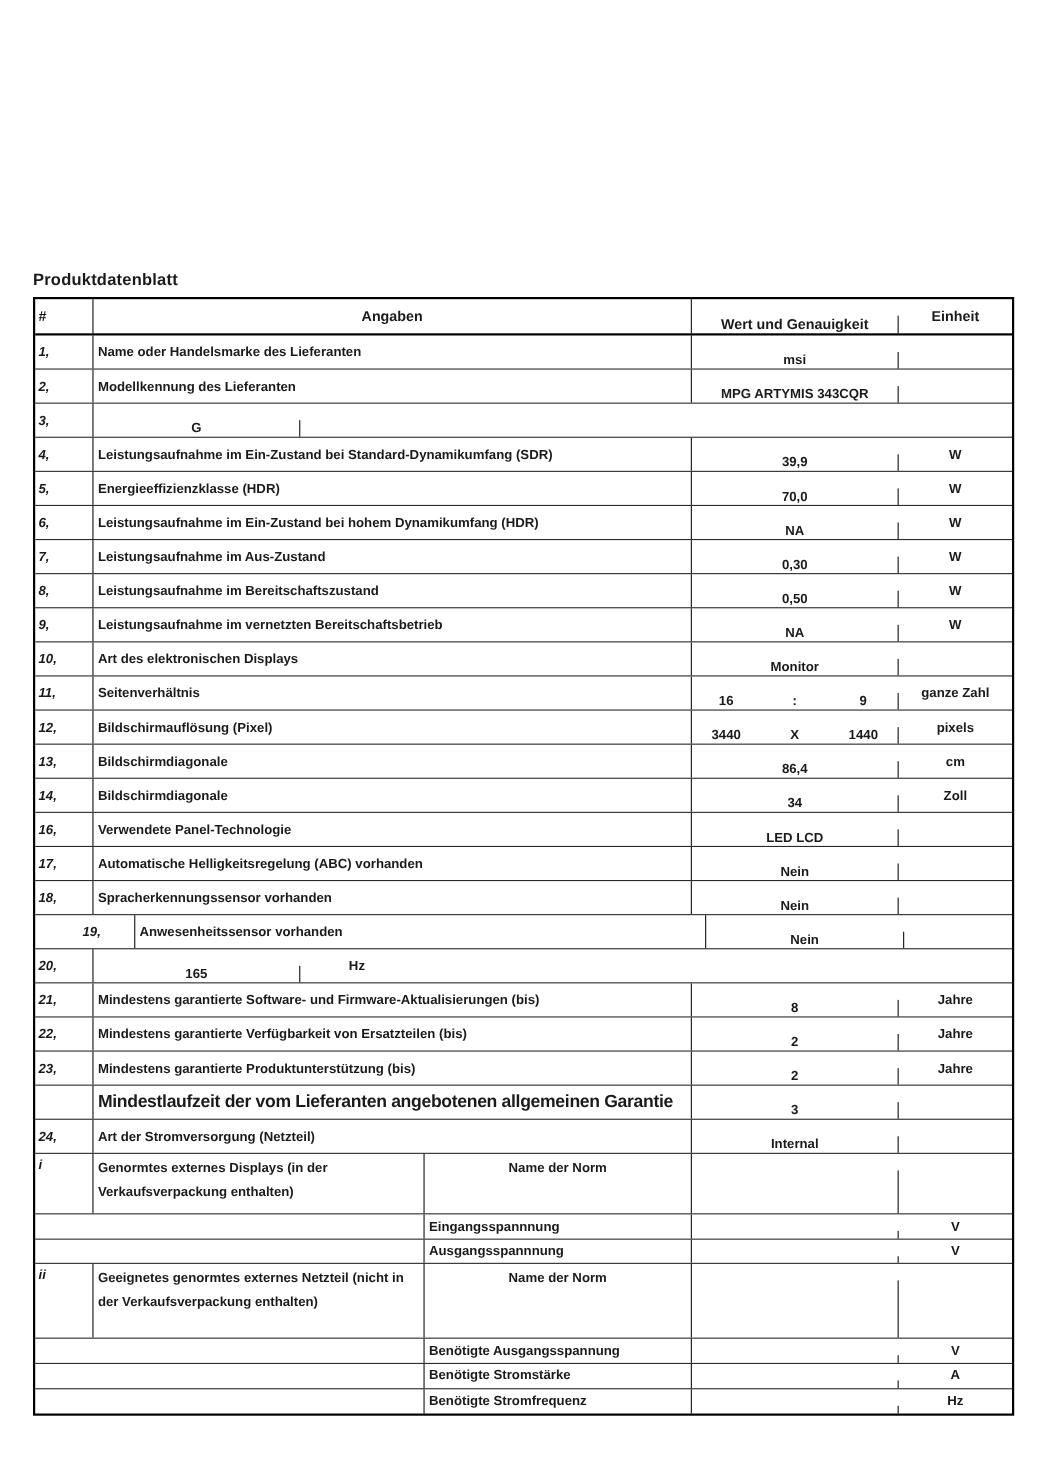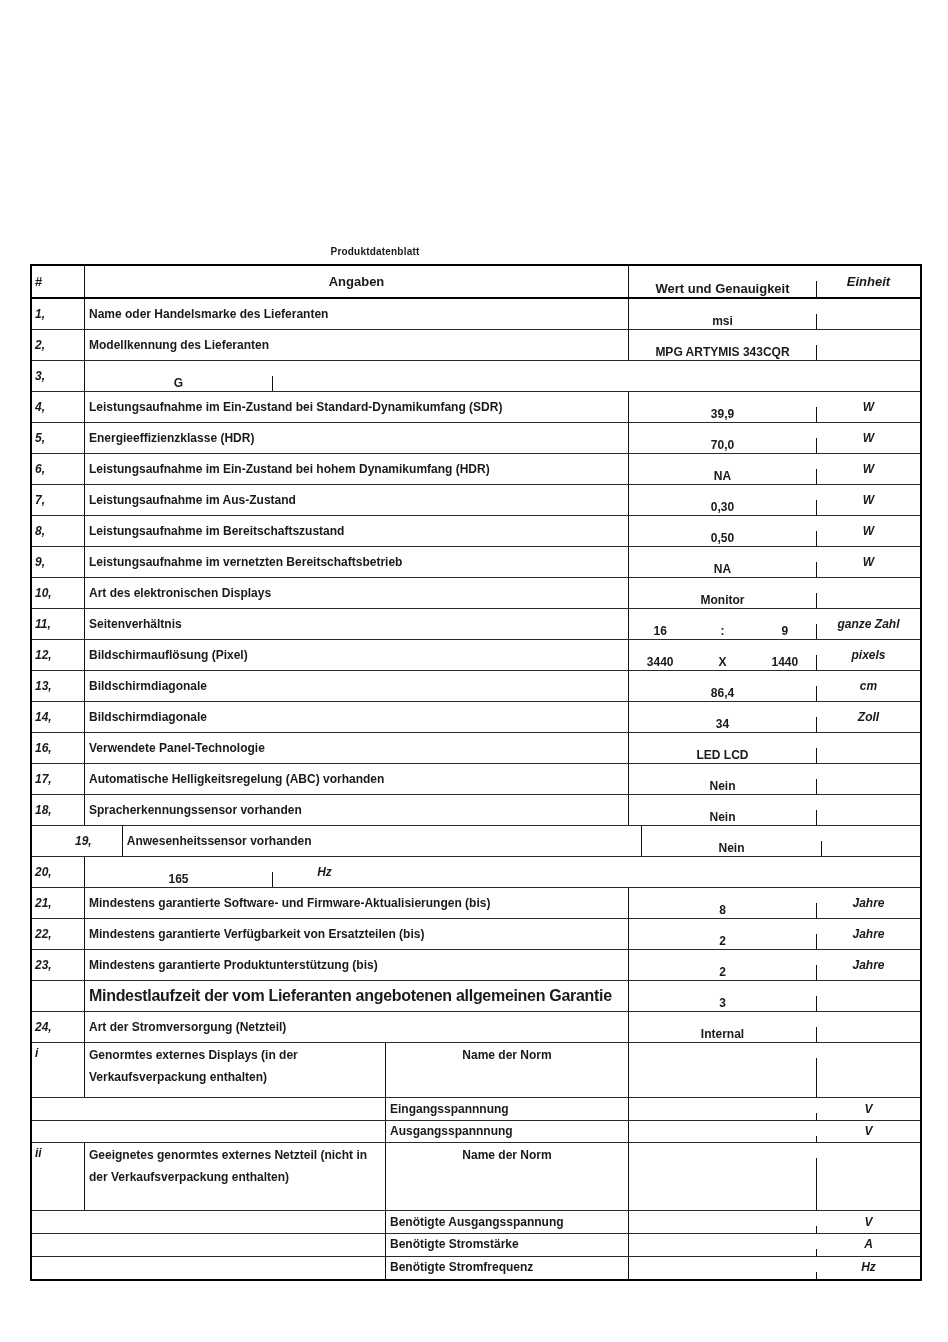--- a/index.html
+++ b/index.html
@@ -6,22 +6,22 @@
   body{
     width:948px;height:1342px;
     font-family:"Liberation Sans","DejaVu Sans",sans-serif;
     color:#1a1a1a;
     position:relative;
   }
   .page{position:absolute;top:0;left:0;width:948px;height:1342px;background:#fff;}
   .title{
     margin:246px 0 7px 30px;
     width:690px;
-    text-align:center;
-    font-size:10px;
+    text-align:left;
+    font-size:15px;
     font-weight:700;
     letter-spacing:.2px;
   }
   .table{
     margin-left:30px;
     width:888px;
     border:2px solid #000;
     box-sizing:content-box;
     background:#fff;
   }
@@ -48,21 +48,21 @@
     line-height:1.25;
     overflow:hidden;
   }
   .cell:last-child{border-right:none;}
   .w-num{width:53px;padding-left:3px;}
   .w-label{width:544px;padding:1px 4px;}
   .w-subl{width:301px;padding:1px 4px;}
   .w-subr{width:243px;padding:1px 4px;}
   .w-merged{width:354px;}
   .w-value{width:188px;justify-content:center;text-align:center;margin-top:15px;}
-  .w-unit{width:103px;justify-content:center;text-align:center;font-style:italic;}
+  .w-unit{width:103px;justify-content:center;text-align:center;}
   .num{font-style:italic;}
   .bold{font-weight:700;font-size:16px;letter-spacing:-.3px;}
   .value.parts{display:flex;padding:0;}
   .value.parts span{flex:1;text-align:center;}
   
   .row.header .cell{font-weight:700;font-size:13px;}
   .row.header .w-label,.row.header .w-value,.row.header .w-unit{justify-content:center;text-align:center;}
   .row.header .w-num{justify-content:flex-start;}
   
   .row.t-split{align-items:flex-start;}

